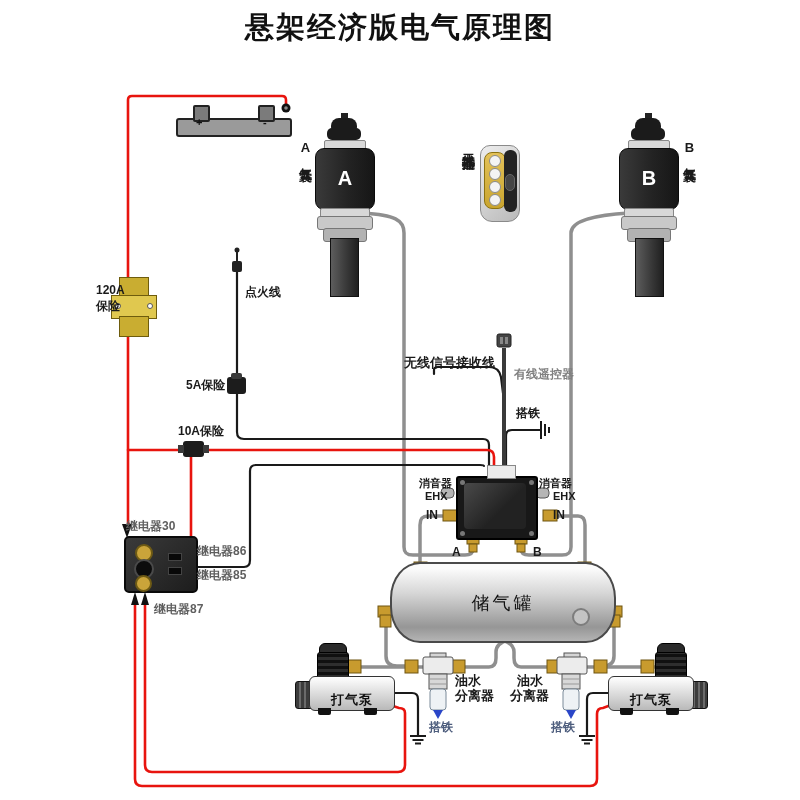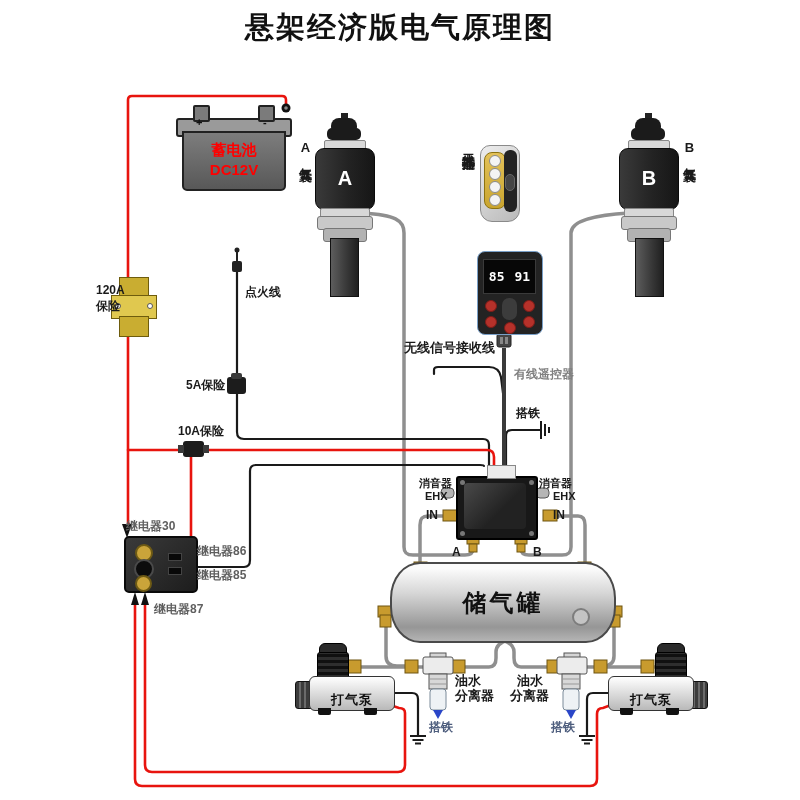--- a/index.html
+++ b/index.html
@@ -57,21 +57,21 @@
   
   .valve{left:456px;top:476px;width:78px;height:60px;background:#181818;border:2px solid #000;border-radius:3px;}
   .valve .inner{position:absolute;left:6px;top:5px;width:62px;height:46px;border-radius:4px;
         background:linear-gradient(135deg,#4a4a4a,#222 60%);}
   .valve .sc{position:absolute;width:5px;height:5px;border-radius:50%;background:#777;}
   .vconn{left:487px;top:465px;width:27px;height:12px;background:#ececec;border:1px solid #888;}
   
   .tank{left:390px;top:562px;width:222px;height:77px;border:2px solid #4a4a4a;border-radius:30px/36px;
         background:linear-gradient(180deg,#fbfbfb 6%,#d6d6d6 38%,#969696 82%,#b4b4b4);
         display:flex;align-items:center;justify-content:center;}
-  .tank span{font-size:24px;font-weight:bold;color:#111;letter-spacing:3px;}
+  .tank span{font-size:18px;font-weight:normal;color:#111;letter-spacing:3px;}
   .tank .port{position:absolute;left:180px;top:44px;width:14px;height:14px;border-radius:50%;
         background:#c4c4c4;border:2px solid #7d7d7d;}
   
   .pump-body{width:84px;height:33px;background:linear-gradient(180deg,#fff,#b9b9b9);border:1.5px solid #333;
         border-radius:6px;display:flex;align-items:center;justify-content:center;top:676px;}
   .pump-body span{font-size:13px;font-weight:bold;color:#111;letter-spacing:1px;margin-top:12px;}
   .pump-head{width:30px;height:28px;background:repeating-linear-gradient(0deg,#101010 0 3px,#2e2e2e 3px 6px);
         border:1.5px solid #000;border-radius:3px;top:652px;}
   .pump-dome{width:26px;height:11px;background:#2b2b2b;border:1.5px solid #000;border-radius:6px 6px 0 0;top:643px;}
   .pump-cap{width:17px;height:26px;background:repeating-linear-gradient(90deg,#3c3c3c 0 3px,#6a6a6a 3px 5px);
@@ -197,24 +197,20 @@
       <rect x="563" y="689" width="16" height="21" rx="3" fill="#eef2f5" stroke="#7a8a99"></rect>
       <polygon points="566,710 576,710 571,719" fill="#2a46c8"></polygon>
     </g>
   </svg>
 
   <div class="abs bat-cap"></div>
   <div class="abs bat-post" style="left:193px"></div>
   <div class="abs bat-post" style="left:258px"></div>
   <span class="bat-sign" style="left:196px">+</span>
   <span class="bat-sign" style="left:263px">-</span>
-  <div class="abs bat-body">
-    <div class="t"><span>蓄电池</span><br>
-    <span>DC12V</span></div>
-  </div>
 
   <div class="abs f120-t"></div>
   <div class="abs f120-m"></div>
   <div class="abs f120-b"></div>
   <div class="abs f120-dot" style="left:115px"></div>
   <div class="abs f120-dot" style="left:147px"></div>
   <div class="lbl" style="left:96px;top:284px">120A</div>
   <div class="lbl" style="left:96px;top:300px">保险</div>
 
   <div class="lbl" style="left:245px;top:286px">点火线</div>
@@ -263,35 +259,22 @@
     <div class="gold"></div>
     <div class="dark"></div>
     <div class="btn" style="top:9px"></div>
     <div class="btn" style="top:22px"></div>
     <div class="btn" style="top:35px"></div>
     <div class="btn" style="top:48px"></div>
     <div class="oval"></div>
   </div>
   <div class="lbl vtext" style="left:460px;top:143px;font-size:13px;letter-spacing:1px">无线遥控器</div>
 
-  <div class="ctrl abs">
-    <div class="scr">
-      <span>85</span>
-      <div class="div"></div>
-      <span>91</span>
-    </div>
-    <div class="pad"></div>
-    <div class="rb" style="left:7px;top:48px"></div>
-    <div class="rb" style="left:45px;top:48px"></div>
-    <div class="rb" style="left:7px;top:64px"></div>
-    <div class="rb" style="left:26px;top:70px"></div>
-    <div class="rb" style="left:45px;top:64px"></div>
-  </div>
   <div class="lbl lbl-lite" style="left:514px;top:368px">有线遥控器</div>
-  <div class="lbl" style="left:404px;top:341px;font-size:13px">无线信号接收线</div>
+  <div class="lbl" style="left:404px;top:356px;font-size:13px">无线信号接收线</div>
 
   <div class="lbl" style="left:516px;top:407px">搭铁</div>
   <div class="lbl lbl-blue" style="left:429px;top:721px">搭铁</div>
   <div class="lbl lbl-blue" style="left:551px;top:721px">搭铁</div>
 
   <div class="valve abs">
     <div class="inner"></div>
     <div class="sc" style="left:2px;top:2px"></div>
     <div class="sc" style="right:2px;top:2px"></div>
     <div class="sc" style="left:2px;bottom:2px"></div>

